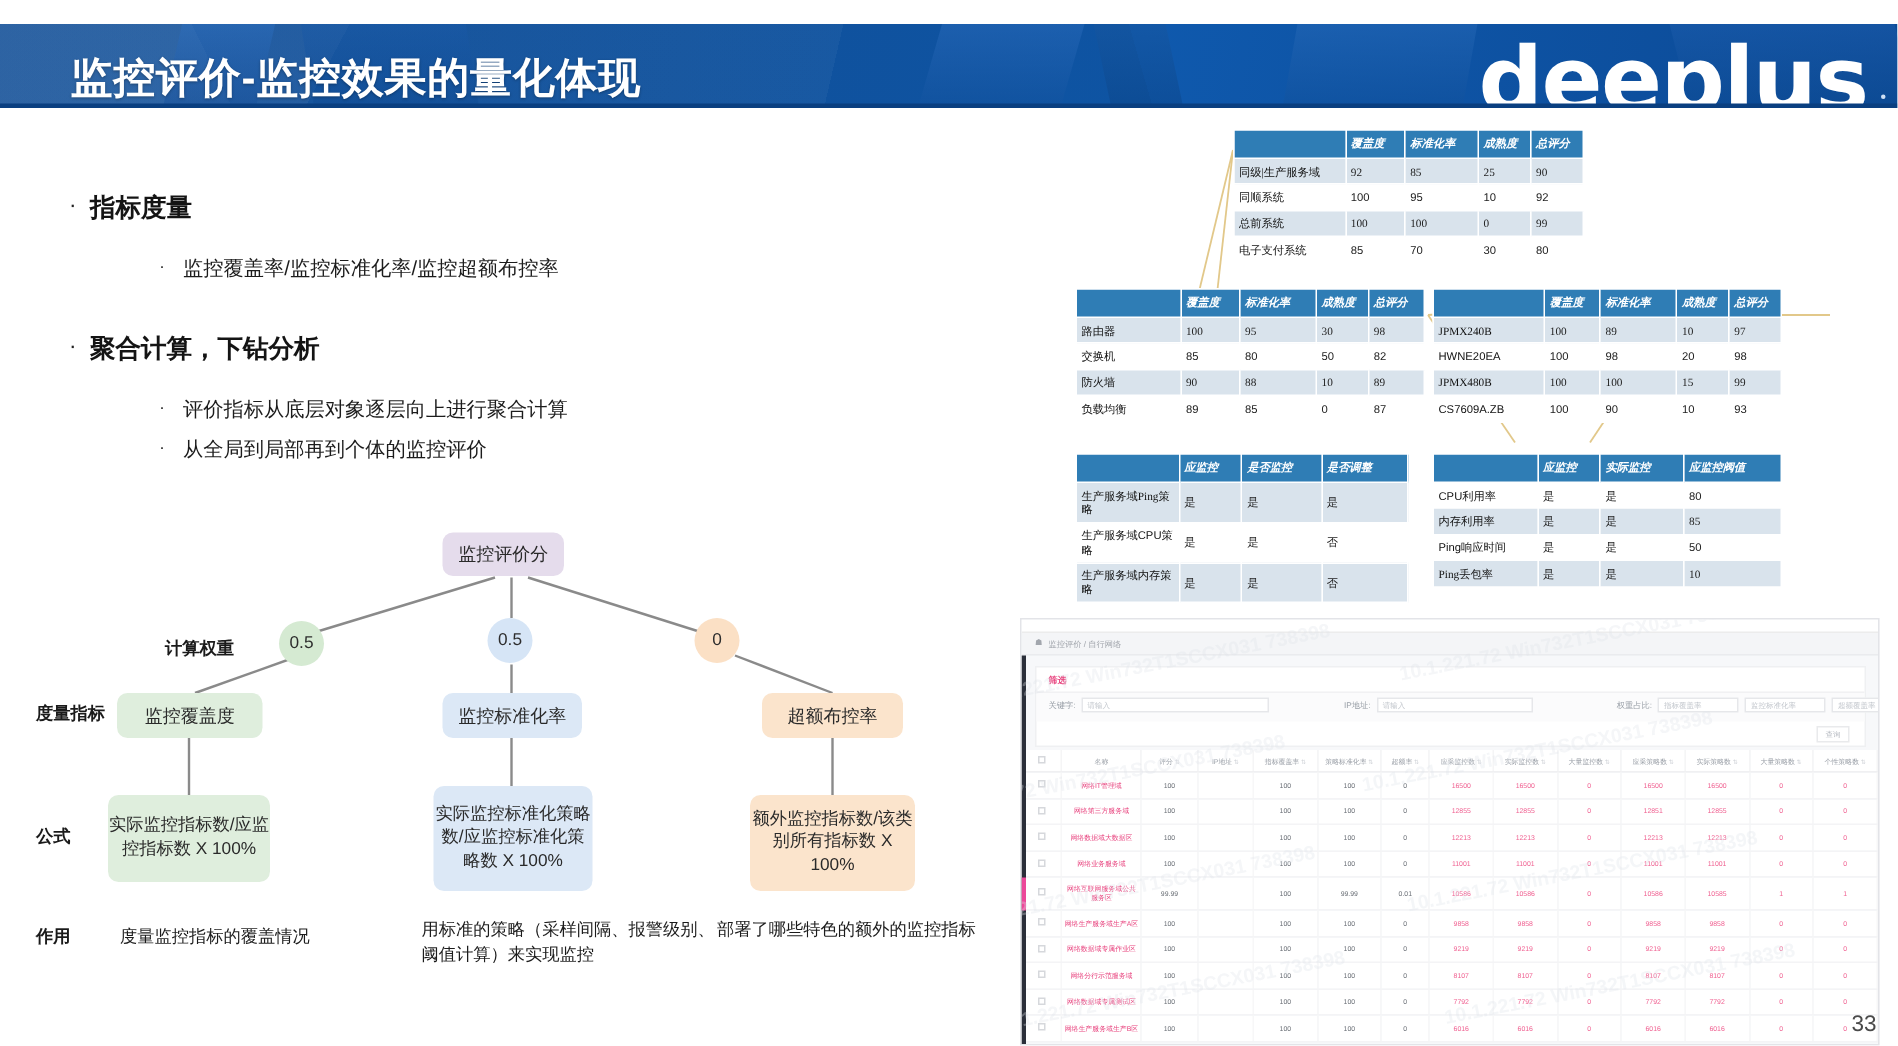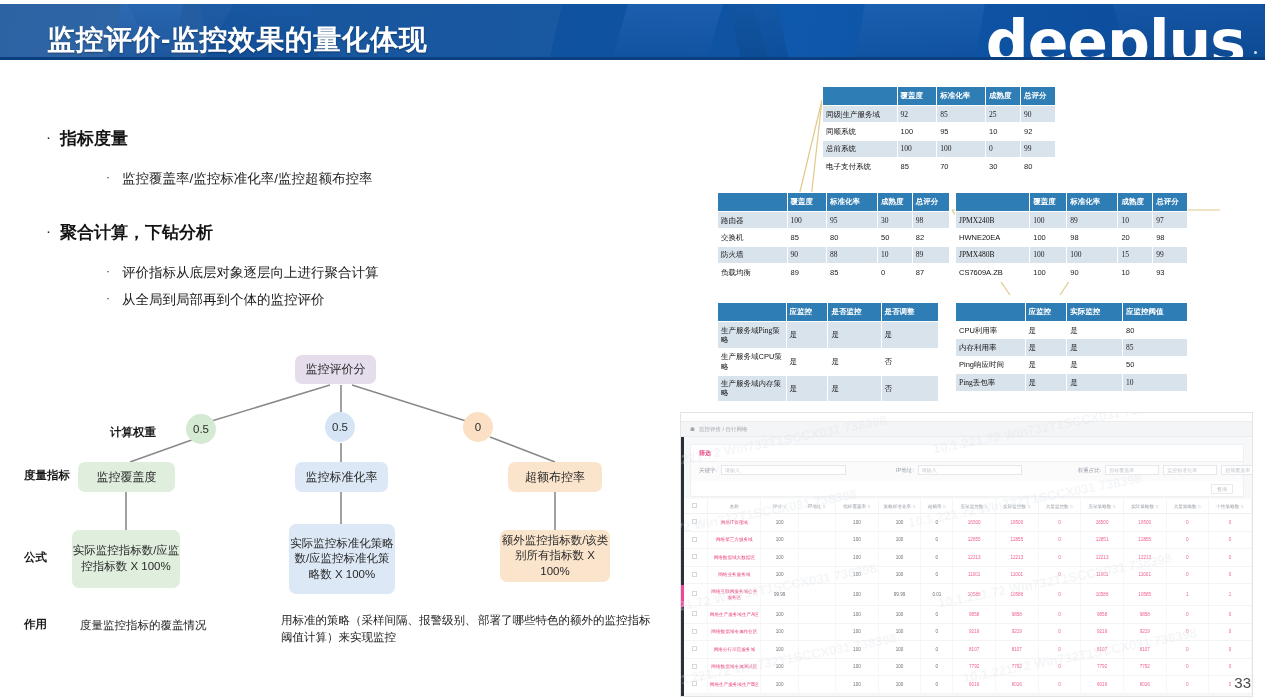--- a/index.html
+++ b/index.html
@@ -6,21 +6,21 @@
   html, body {
     width: 1265px; height: 697px;
     background: #ffffff;
     font-family: "Liberation Sans", "DejaVu Sans", sans-serif;
     overflow: hidden;
   }
   #slide { position: relative; width: 1265px; height: 697px; background:#fff; }
 
   
   .header {
-    position: absolute; left:0; top:4px; width:1265px; height:56px;
+    position: absolute; left:0; top:16px; width:1265px; height:56px;
     background:
       linear-gradient(118deg, rgba(255,255,255,.055) 0 18%, rgba(0,0,0,0) 18% 26%),
       linear-gradient(64deg,  rgba(255,255,255,.05) 0 12%, rgba(0,0,0,0) 12% 21%),
       linear-gradient(103deg, rgba(255,255,255,.04) 0 44%, rgba(0,0,0,0) 44% 55%),
       linear-gradient(74deg,  rgba(0,0,0,.06) 0 60%, rgba(0,0,0,0) 60% 70%),
       linear-gradient(100deg, #0d4f9e 0%, #1156a6 36%, #0f59ad 60%, #0c4a96 100%);
     overflow:hidden;
   }
   .header::after{
     content:""; position:absolute; left:0; bottom:0; width:100%; height:3px;
@@ -68,42 +68,42 @@
     position:absolute; border-radius:7px; text-align:center;
     display:flex; align-items:center; justify-content:center;
     font-size:12px; color:#2a2a2a; line-height:1.35;
   }
   .node-root{ left:295px; top:355px; width:81px; height:29px; background:#e5dcec; }
   .node-m1{ left:78px; top:462px; width:97px; height:30px; background:#dfeedd; }
   .node-m2{ left:295px; top:462px; width:93px; height:30px; background:#dce8f6; }
   .node-m3{ left:508px; top:462px; width:94px; height:30px; background:#fbe4cc; }
   .node-f1{ left:72px; top:530px; width:108px; height:58px; background:#dfeedd; font-size:11.5px;}
   .node-f2{ left:289px; top:524px; width:106px; height:70px; background:#dce8f6; font-size:11.5px;}
-  .node-f3{ left:500px; top:530px; width:110px; height:52px; background:#fbe4cc; font-size:11.5px;}
+  .node-f3{ left:500px; top:530px; width:110px; height:64px; background:#fbe4cc; font-size:11.5px;}
 
   .weight{
     position:absolute; width:30px; height:30px; border-radius:50%;
     display:flex; align-items:center; justify-content:center;
     font-size:11.5px; color:#2d2d2d;
   }
   .w1{ left:186px; top:414px; background:#d5ead2; }
   .w2{ left:325px; top:412px; background:#d6e5f6; }
   .w3{ left:463px; top:412px; background:#fbe0c5; }
 
   .caption{ position:absolute; font-size:11.5px; color:#1c1c1c; line-height:1.5; }
   .c1{ left:80px; top:617px; width:190px; }
   .c2{ left:281px; top:612px; width:200px; }
   .c3{ left:478px; top:612px; width:190px; }
 
   
   .shot{ position:absolute; background:#fff; }
   table.mini{ border-collapse:collapse; width:100%; table-layout:fixed; }
   table.mini th{
     background:#2f7db5; color:#fff; font-size:7.5px; font-weight:bold;
-    padding:4px 3px; text-align:left; border:1px solid #ffffff;
+    padding:4px 3px; text-align:left; border:1px solid #ffffff;font-style:italic;
   }
   table.mini td{
     font-size:7.5px; color:#222; padding:3.5px 3px; border:1px solid #ffffff;
     background:#ffffff; line-height:1.25; word-break:break-all;
   }
   table.mini tr.alt td{ background:#d9e3ec;font-family:Liberation Serif, serif; }
   table.mini td.lbl{ color:#111; }
 
   .shot-a{ left:822px; top:86px; width:234px; }
   .shot-b{ left:717px; top:192px; width:233px; }

